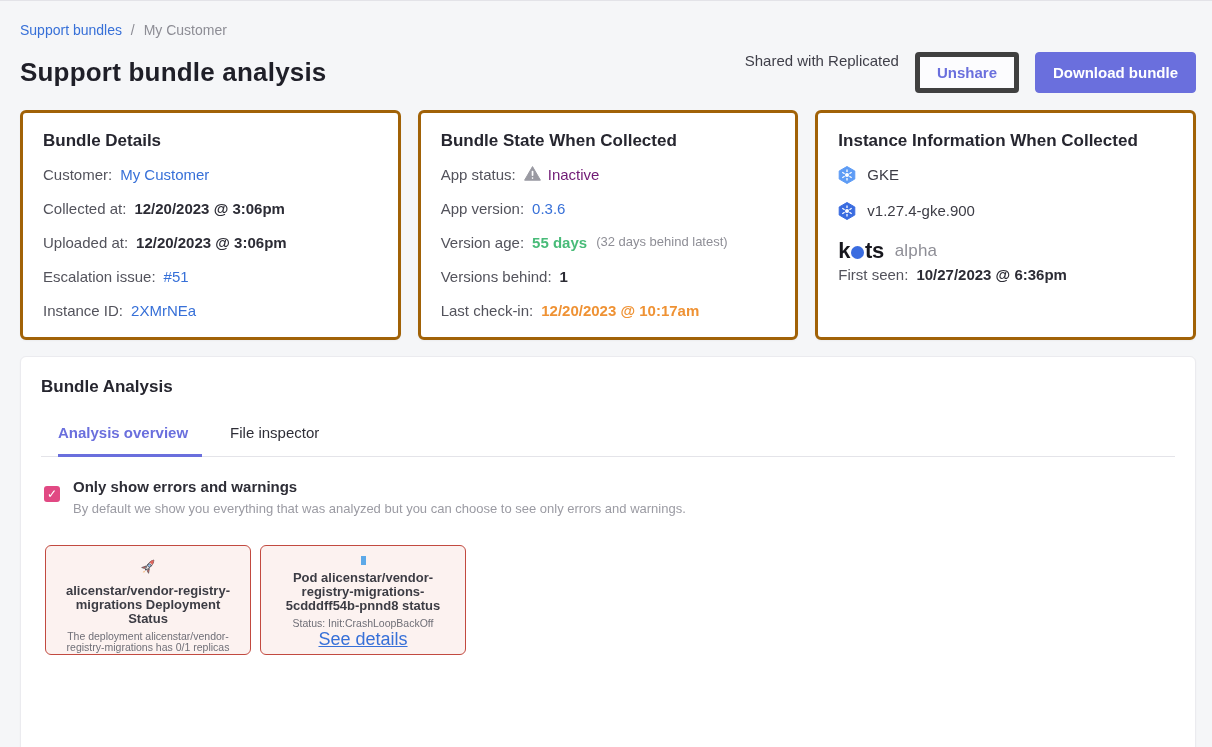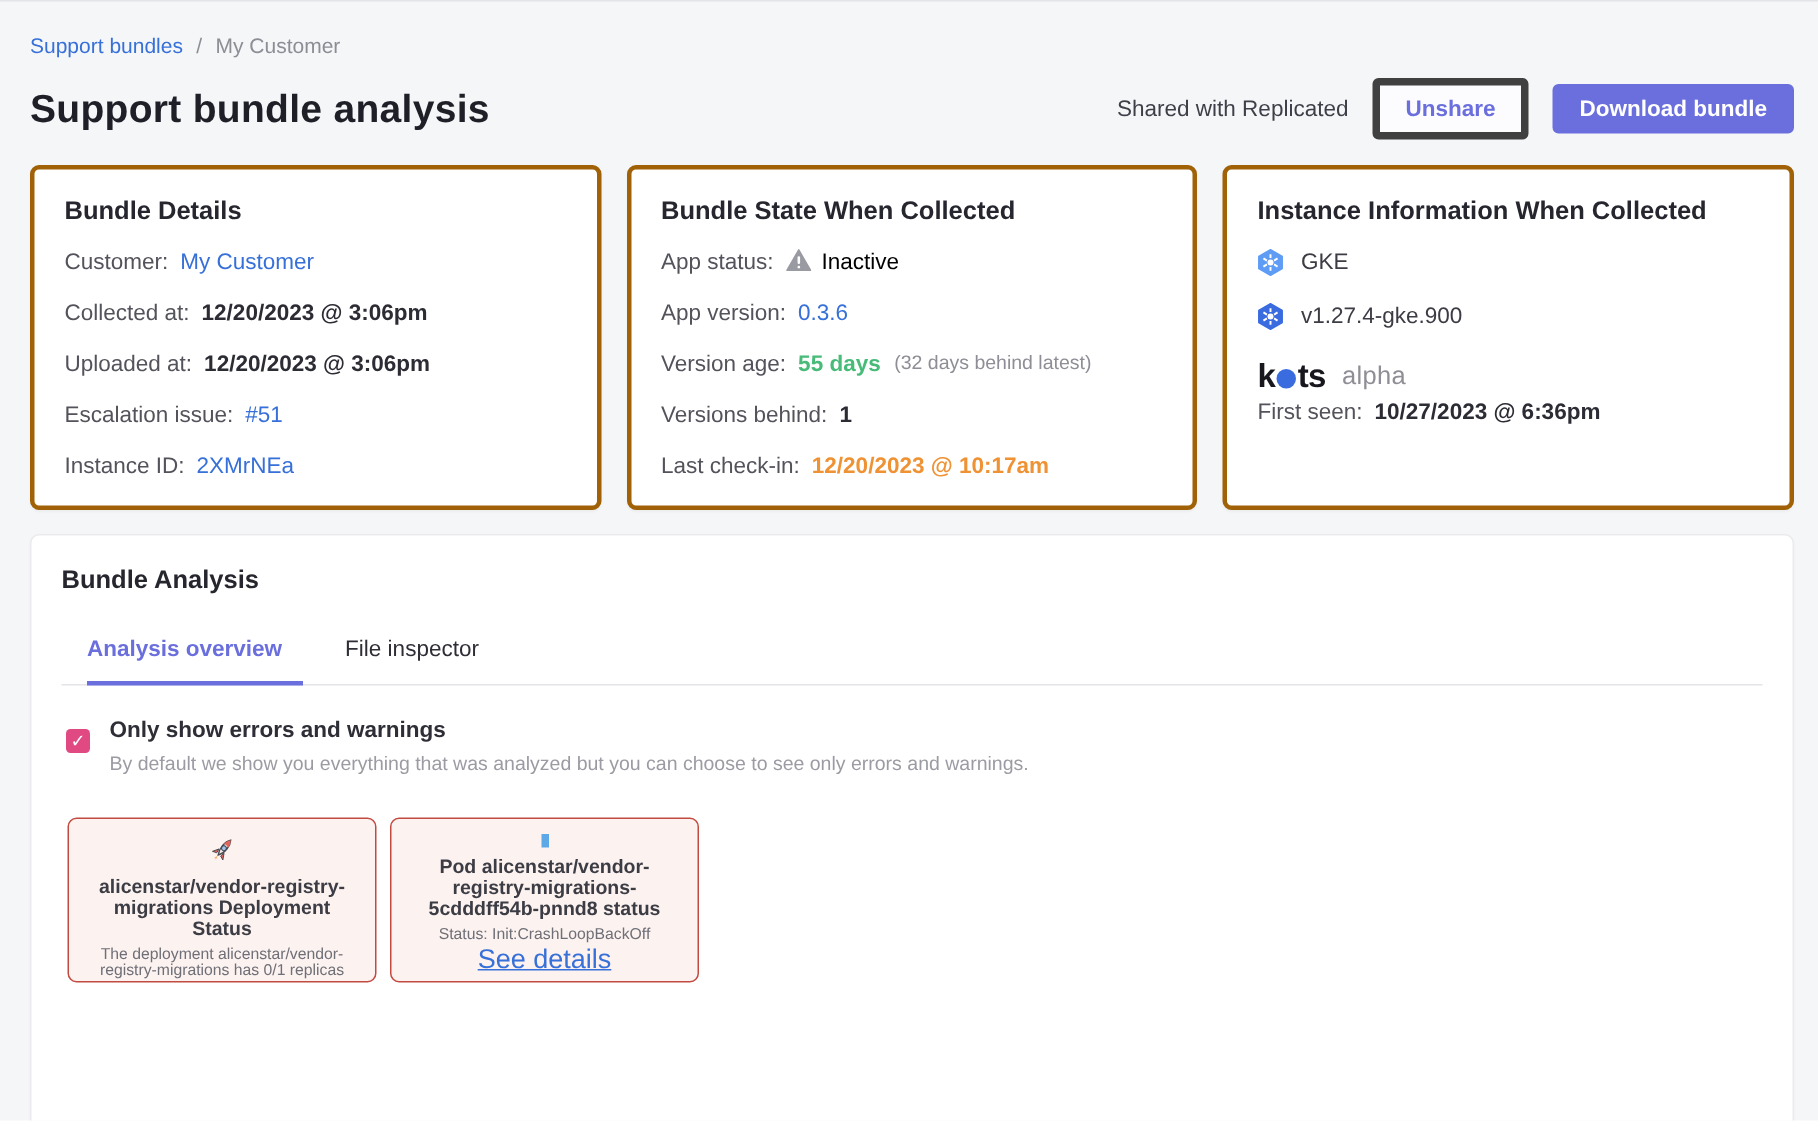--- a/index.html
+++ b/index.html
@@ -14,38 +14,38 @@
 
   
   .breadcrumb { padding-top:21px; font-size:14px; }
   .breadcrumb .bc-link { color:#3770d8; text-decoration:none; cursor:pointer; }
   .breadcrumb .bc-sep { color:#8d8d95; margin:0 5px; }
   .breadcrumb .bc-current { color:#8d8d95; }
 
   
   .header-row { margin-top:14px; display:flex; align-items:center; justify-content:space-between; }
   .page-title { font-size:26px; font-weight:800; color:#1f1f28; letter-spacing:.2px; }
-  .header-actions { display:flex; align-items:center; gap:16px; }
+  .header-actions { display:flex; gap:16px; }
   .shared-text { font-size:15px; color:#3f3f49; }
   .btn { font-size:15px; font-weight:700; border-radius:4px; padding:7px 17px; cursor:pointer; font-family:"Liberation Sans", sans-serif; }
   .btn-outline { background:#fcfcfe; border:5px solid #404040; color:#6a6fdd; }
   .btn-primary { background:#6a6fdd; border:1px solid #6a6fdd; color:#ffffff; }
 
   
   .cards-row { margin-top:17px; display:flex; gap:17px; }
   .card {
     flex:1; background:#ffffff; border:3px solid #a16207; border-radius:6px;
     padding:18px 20px 20px; height:230px; box-shadow:0 1px 2px rgba(0,0,0,.04);
   }
   .card-title { font-size:17px; font-weight:700; color:#26262f; margin-bottom:4px; }
   .row { margin-top:15px; display:flex; align-items:flex-start; font-size:15px; color:#53535c; min-height:19px; }
   .row .lbl { margin-right:8px; white-space:nowrap; }
   .val-link { color:#3770d8; cursor:pointer; }
   .val-bold { color:#2c2c35; font-weight:700; }
-  .val-muted { color:#000000; }
+  .val-muted { color:#701a75; }
   .val-green { color:#48bb78; font-weight:700; }
   .val-orange { color:#ef9234; font-weight:700; }
   .note { font-size:13px; color:#8e8e96; margin-left:9px; }
   .warn-icon { display:inline-flex; margin-right:7px; }
 
   .hex-icon { display:inline-flex; margin-right:11px; }
   .kots-row { margin-top:17px; display:flex; align-items:center; }
   .kots-logo { font-size:22px; font-weight:800; color:#17171d; letter-spacing:-.5px; display:inline-flex; align-items:center; }
   .kots-o { width:13px; height:13px; border-radius:50%; background:#3a6ce0; display:inline-block; margin:3px 1px 0; }
   .kots-alpha { font-size:17px; color:#8e8e96; margin-left:11px; letter-spacing:.2px; }

